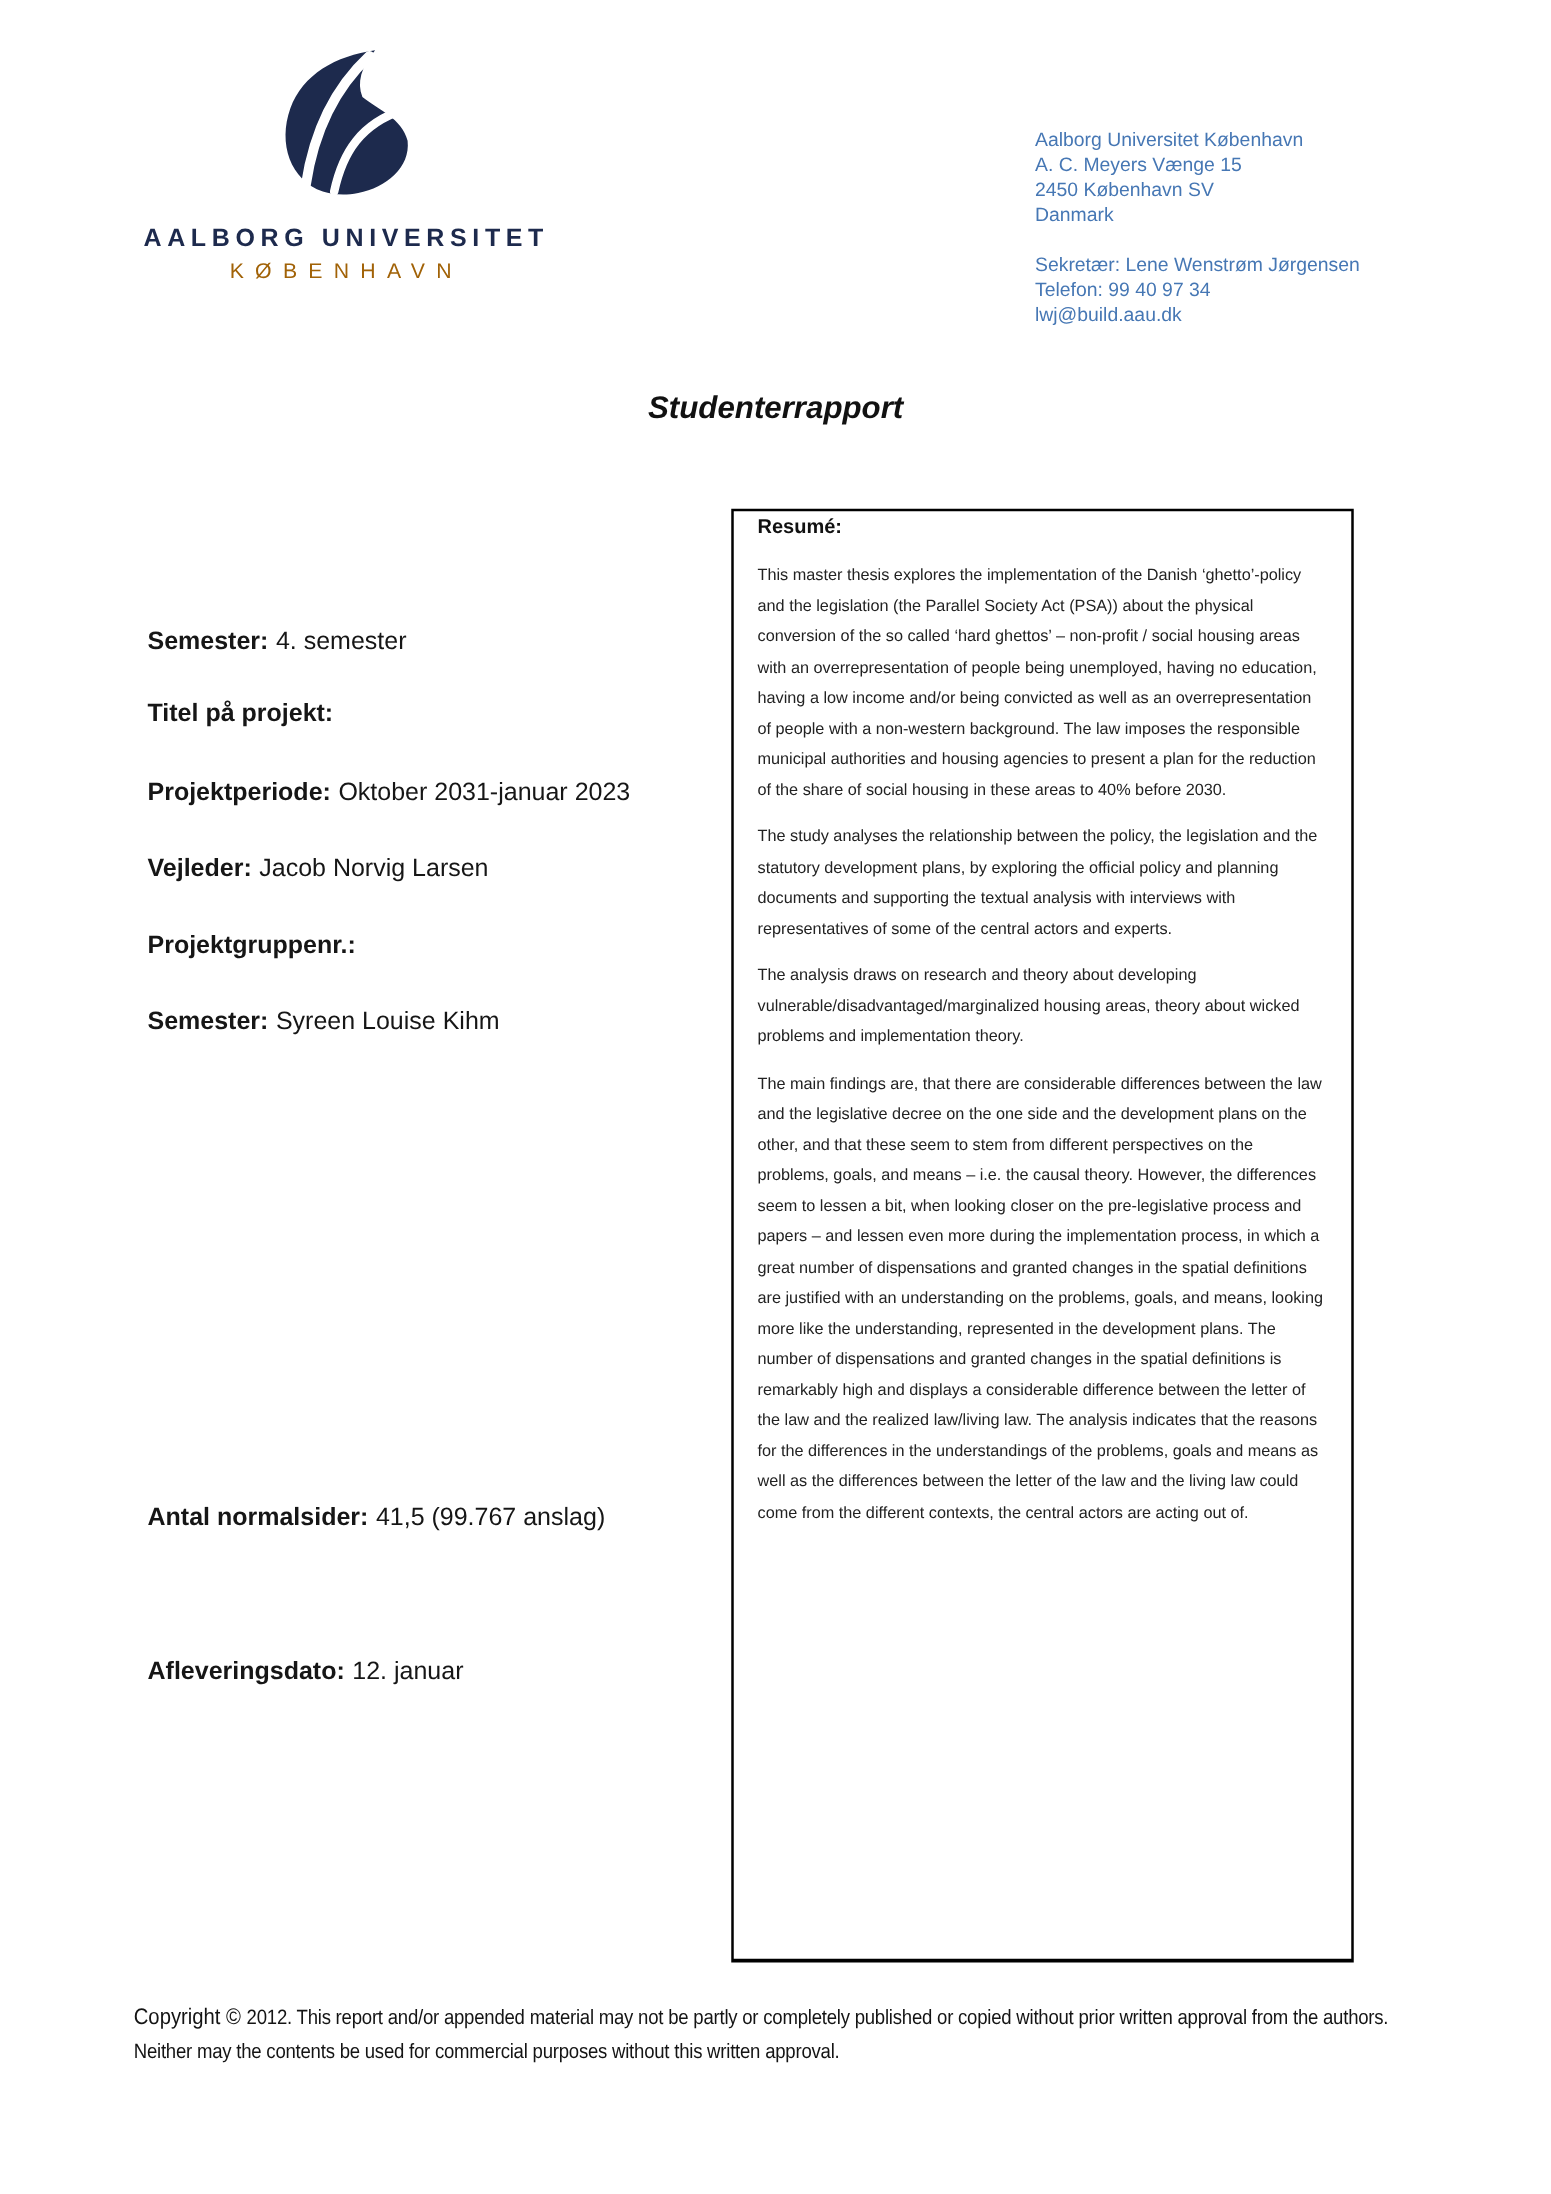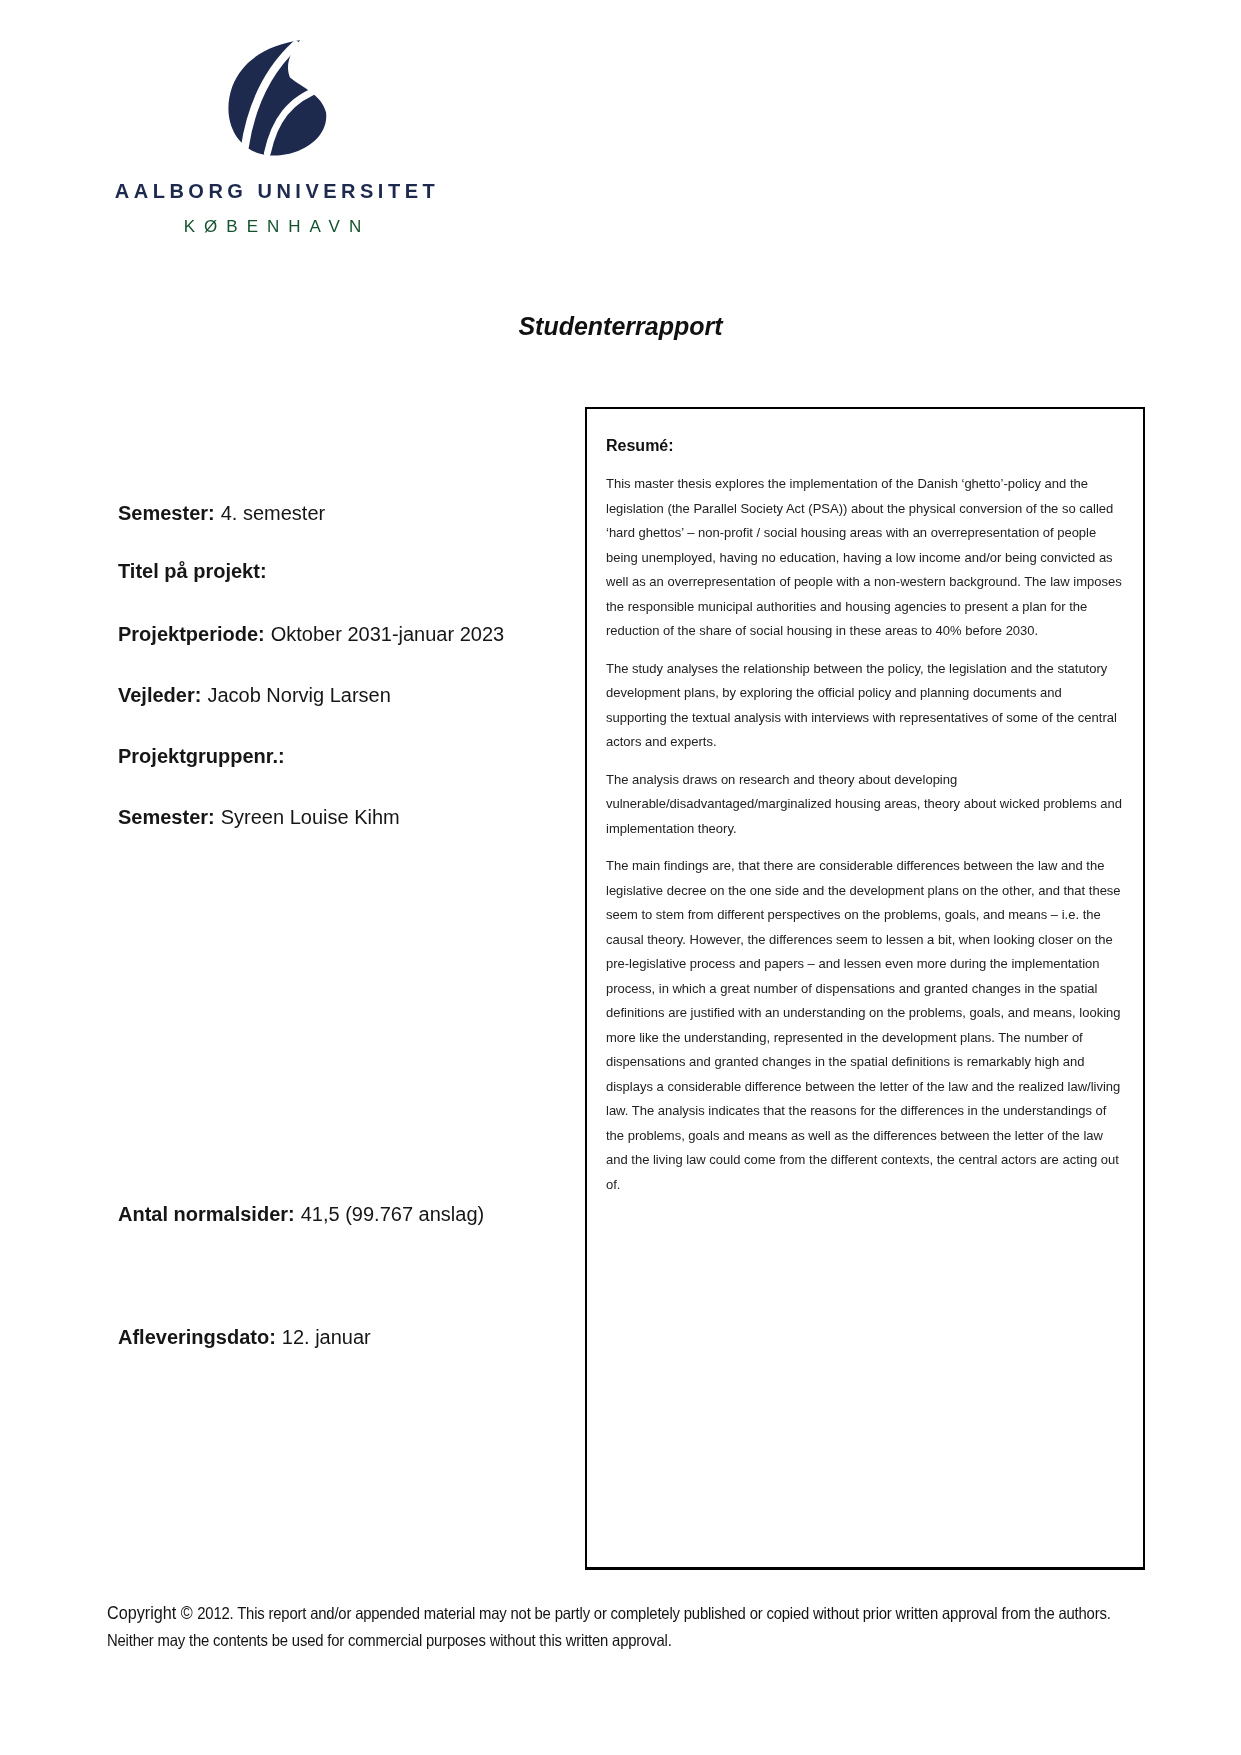--- a/index.html
+++ b/index.html
@@ -8,39 +8,39 @@
     font-family:"Liberation Sans", sans-serif; color:#1a1a1a; overflow:hidden;
   }
   
   .logo-block { position:absolute; left:112px; top:40px; width:330px; text-align:center; }
   .swoosh { display:block; margin:0 auto; width:113px; height:118px; }
   .logo-title {
     margin-top:22px; font-weight:bold; font-size:20px; letter-spacing:4.5px;
     color:#1d2a4d; white-space:nowrap;
   }
   .logo-city {
-    margin-top:14px; font-weight:normal; font-size:17px; letter-spacing:9px;
-    color:#14532d; white-space:nowrap;
+    margin-top:4px; font-weight:normal; font-size:17px; letter-spacing:9px;
+    color:#a16207; white-space:nowrap;
   }
   
   .contact { position:absolute; left:828px; top:103px; color:#4677b4; font-size:15.5px; line-height:20px; }
   .contact .gap { height:20px; }
   
   .doc-title {
     position:absolute; left:0; top:312px; width:1241px; text-align:center;
     font-size:25px; font-weight:bold; font-style:italic; color:#111;
   }
   
   .field { position:absolute; left:118px; width:470px; font-size:20px; line-height:30px; color:#161616; }
   .field .lbl { font-weight:bold; margin-right:6px; }
   
   .resume-box {
-    position:absolute; left:585px; top:407px; width:560px; height:1163px;
+    position:absolute; left:585px; top:407px; width:498px; height:1163px;
     border:2px solid #000; border-bottom-width:3px; box-sizing:border-box;
-    padding:28px 18px 0 19px;
+    padding:4px 18px 0 19px;
   }
   .resume-heading { font-size:16px; font-weight:bold; margin:0 0 17px 0; color:#111; }
   .resume-box p { margin:0 0 13px 0; font-size:13px; line-height:24.5px; color:#222; }
   
   .copyright {
     position:absolute; left:107px; top:1600px; width:1146px;
     transform:scaleX(0.9); transform-origin:0 0;
     font-size:16.5px; line-height:27px; color:#141414; letter-spacing:-0.2px;
   }
   .copy-prefix { font-size:18px; letter-spacing:0; margin-right:5px; }
@@ -59,20 +59,30 @@
         C72,42 89,48 93,64
         C95,83 78,97 58,101
         C48,103 40,102 33,100 Z"></path>
       <path fill="none" stroke="#ffffff" stroke-width="7" stroke-linecap="round" d="M21,95 C26,62 38,30 66,4"></path>
       <path fill="none" stroke="#ffffff" stroke-width="6" stroke-linecap="round" d="M41,100 C47,72 60,52 90,42"></path>
     </svg>
     <div class="logo-title">AALBORG UNIVERSITET</div>
     <div class="logo-city">KØBENHAVN</div>
   </div>
 
+  <div class="contact">
+    <div>Aalborg Universitet København</div>
+    <div>A. C. Meyers Vænge 15</div>
+    <div>2450 København SV</div>
+    <div>Danmark</div>
+    <div class="gap"></div>
+    <div>Sekretær: Lene Wenstrøm Jørgensen</div>
+    <div>Telefon: 99 40 97 34</div>
+    <div>lwj@build.aau.dk</div>
+  </div>
 
   <div class="doc-title">Studenterrapport</div>
 
   <div class="field" style="top:498px;">
     <span class="lbl">Semester:</span><span>4. semester</span>
   </div>
   <div class="field" style="top:556px;">
     <span class="lbl">Titel på projekt:</span><span></span>
   </div>
   <div class="field" style="top:619px;">

